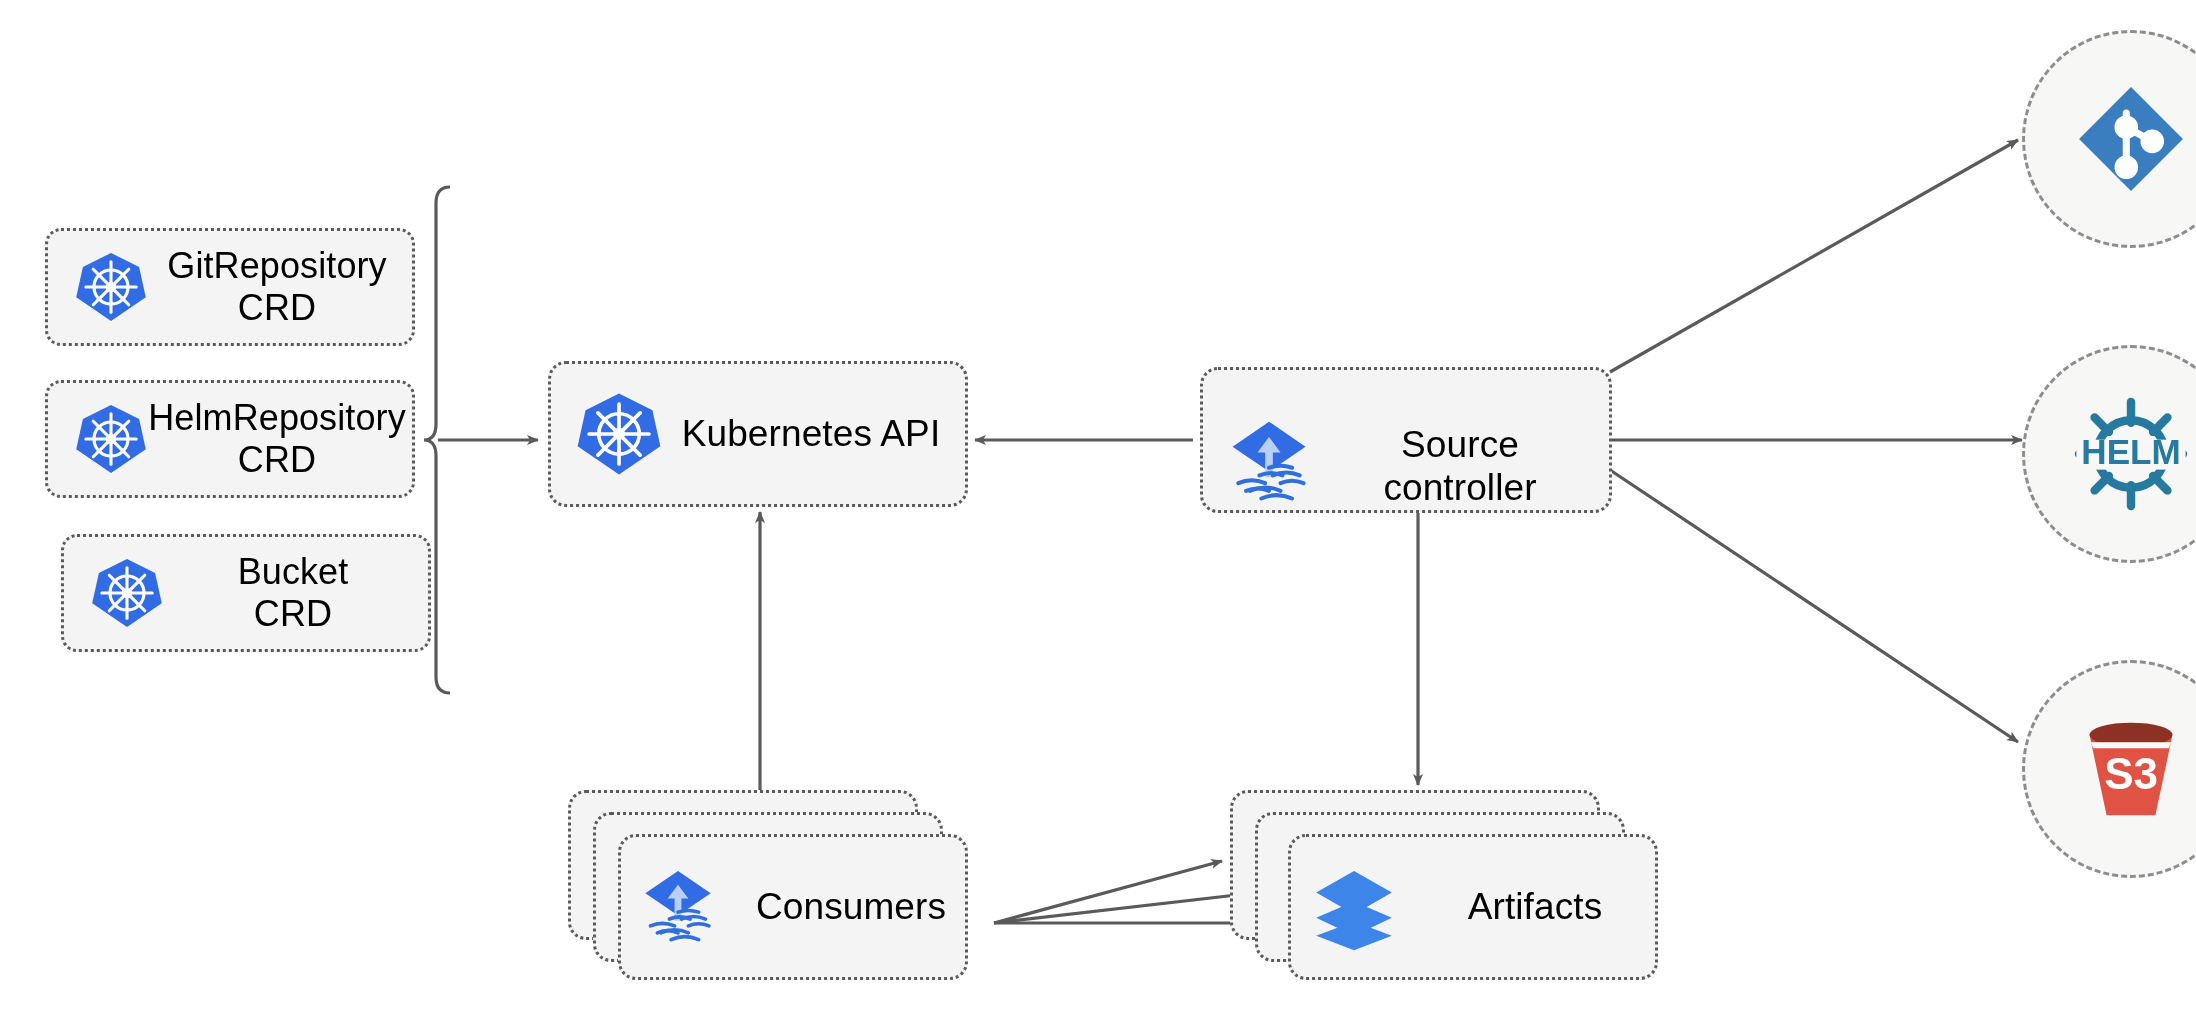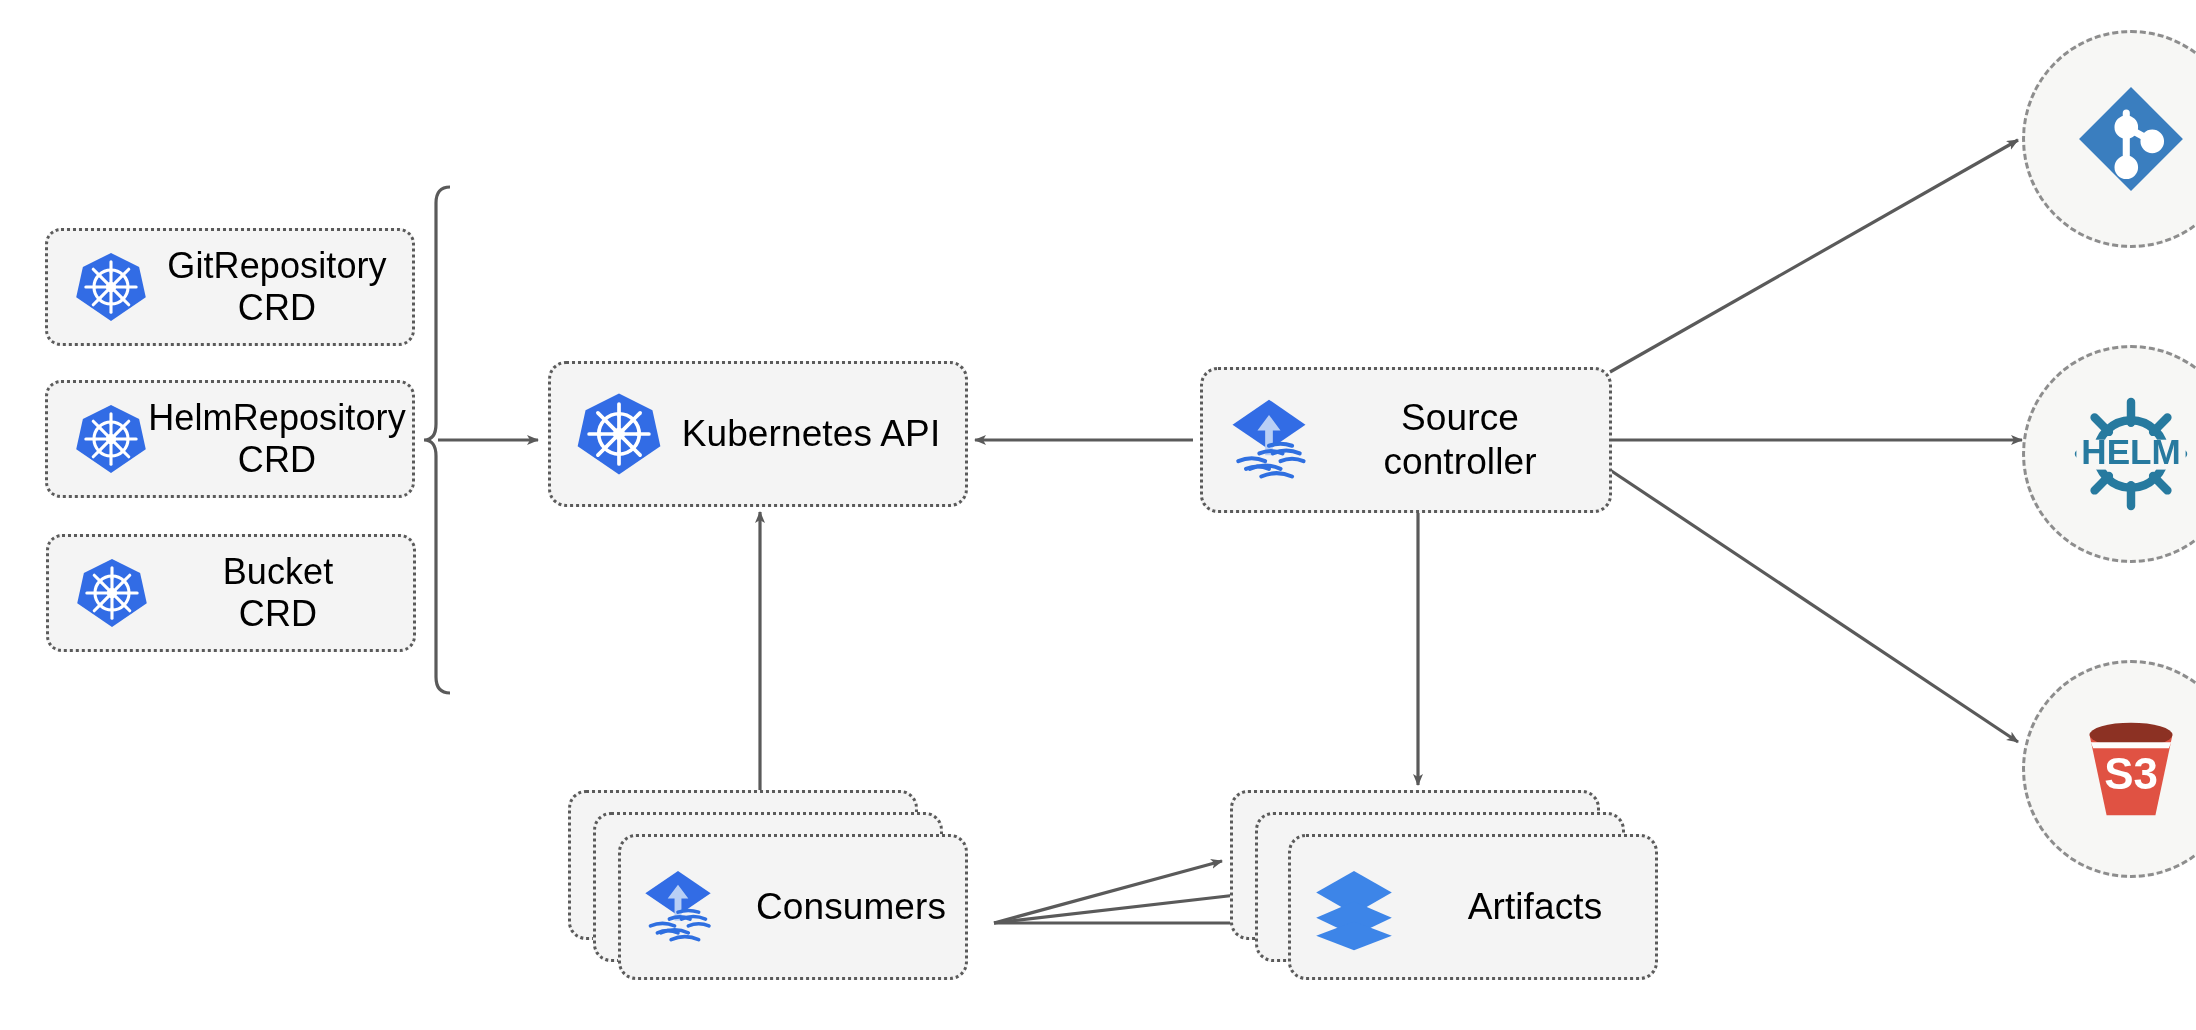--- a/index.html
+++ b/index.html
@@ -106,21 +106,21 @@
             <line x1="55" y1="55" x2="64" y2="64"></line>
           <line x1="64" y1="36" x2="55" y2="45"></line>
             <line x1="45" y1="55" x2="36" y2="64"></line>
         </g>
       </svg>
     </span>
     <span class="label">HelmRepository
 CRD</span>
   </div>
 
-  <div class="node crd" style="left:46px;top:534px;">
+  <div class="node crd" style="left:61px;top:534px;">
     <span class="icon">
       <svg width="74" height="74" viewBox="0 0 100 100">
         <polygon points="50,4 88,23 97,64 50,96 3,64 12,23" fill="#326ce5"></polygon>
         <g fill="none" stroke="#fff" stroke-width="4.2" stroke-linecap="round">
           <circle cx="50" cy="50" r="23"></circle>
             <circle cx="50" cy="50" r="7" fill="#fff" stroke="none"></circle>
           <line x1="50" y1="16" x2="50" y2="29"></line>
             <line x1="50" y1="71" x2="50" y2="84"></line>
           <line x1="16" y1="50" x2="29" y2="50"></line>
             <line x1="71" y1="50" x2="84" y2="50"></line>
@@ -165,21 +165,21 @@
           <line x1="36" y1="36" x2="45" y2="45"></line>
             <line x1="55" y1="55" x2="64" y2="64"></line>
           <line x1="64" y1="36" x2="55" y2="45"></line>
             <line x1="45" y1="55" x2="36" y2="64"></line>
         </g>
       </svg>
     </span>
     <span class="label">Kubernetes API</span>
   </div>
 
-  <div class="node" style="left:1200px;top:367px;width:412px;height:146px;">
+  <div class="node" style="left:1200px;top:367px;width:412px;height:146px;align-items:flex-end;">
     <span class="icon" style="width:96px;height:96px;margin-left:18px;">
       <svg width="96" height="96" viewBox="0 0 100 100">
         <polygon points="50,8 88,34 50,60 12,34" fill="#326ce5"></polygon>
         <path d="M50,24 L62,40 L54,40 L54,66 L46,66 L46,40 L38,40 Z" fill="#b9cff5"></path>
         <g stroke="#2f6fe0" stroke-width="4.2" stroke-linecap="round" fill="none">
           <path d="M18,72 Q32,66 46,72"></path>
             <path d="M30,80 Q46,73 62,80"></path>
           <path d="M42,88 Q58,81 74,88"></path>
             <path d="M54,64 Q68,58 82,64"></path>
           <path d="M40,64 Q52,59 64,64"></path>

